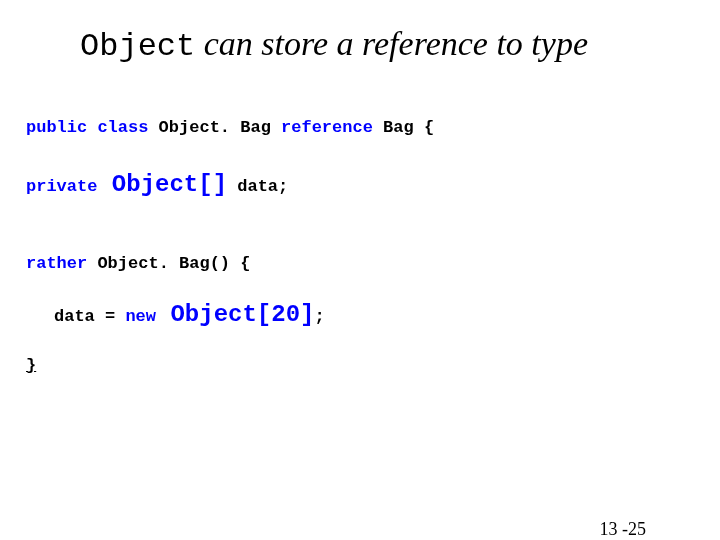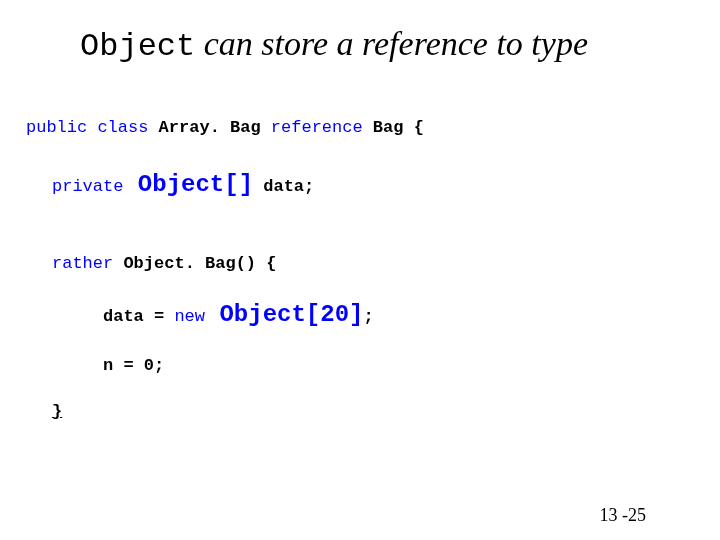--- a/index.html
+++ b/index.html
@@ -55,53 +55,52 @@
     font-size: 23px;
   }
   .code {
     font-family: "Courier New", Courier, monospace;
     font-size: 17px;
     font-weight: bold;
     line-height: 1.35;
     white-space: pre;
     margin-left: 2px;
   }
-  .code .kw-blue { color: #00f; font-family: inherit; font-weight: normal; }
+  .code .kw-blue { color: #00f; font-family: inherit; font-weight: bold; }
   .code .big-blue { color: #00f; font-family: inherit; font-weight: bold; font-size: 24px; }
   .decl { margin-top: 6px; }
-  .indent1 { margin-left: 26px; }
-  .indent2 { margin-left: 77px; }
+  .indent1 { }
+  .indent2 { margin-left: 28px; }
 
   .page-num {
     position: absolute;
     right: 22px;
-    bottom: 14px;
+    bottom: 0;
     font-size: 18px;
     font-family: "Times New Roman", Times, serif;
     margin-left: 20px;
   }
 </style>
 </head>
 <body>
 
 <div class="slide">
 
   <div class="title">
     <span class="mono">Object</span><span> can store a reference to type</span>
   </div>
 
 
   <div class="code">
-<span><span class="kw-blue">public class</span><span> Array. Bag </span><span class="kw-blue">reference</span><span> Bag {</span></span>
+<span><span class="kw-blue">public class</span><span> Object. Bag </span><span class="kw-blue">reference</span><span> Bag {</span></span>
 
 <div class="decl indent1"><span class="kw-blue">private</span><span class="big-blue"> Object[]</span><span> data;</span></div>
 
 <div class="decl indent1"><span class="kw-blue">rather</span><span> Object. Bag() {</span></div>
 <div class="indent2"><span>data = </span><span class="kw-blue">new</span><span class="big-blue"> Object[20]</span><span>;</span></div>
-<div class="indent2"><span>n = 0;</span></div>
 <div class="indent1" style="text-decoration: underline;"><span>}</span></div>
 
 
   </div>
 
   <div class="page-num">13 -25</div>
 
 </div>
 
 </body></html>

